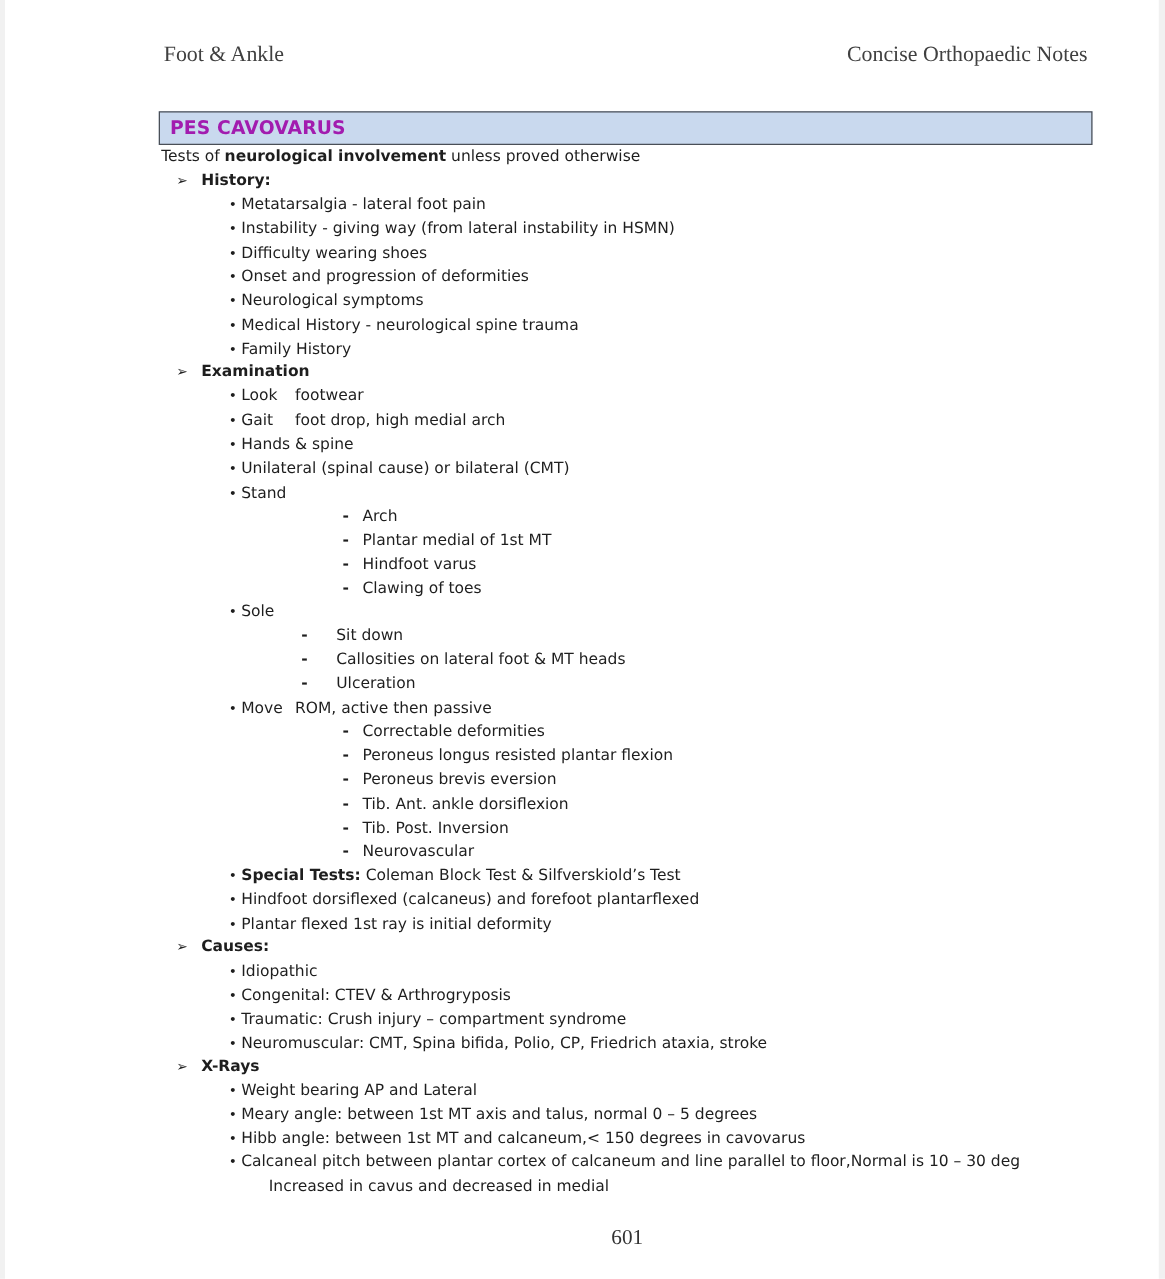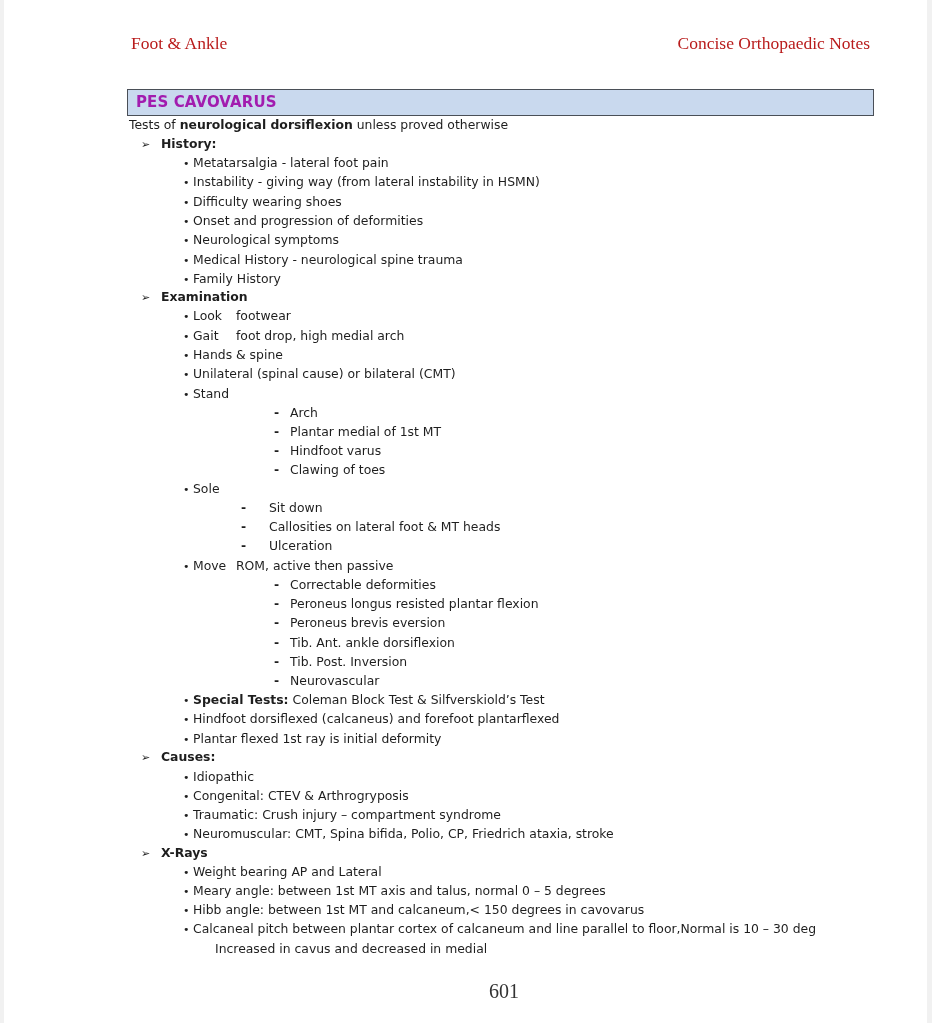--- a/index.html
+++ b/index.html
@@ -21,21 +21,21 @@
     }
     .edge-right {
       position: absolute; right: 0; top: 0; width: 5px; height: 1023px;
       background: #f1f1f1;
     }
     .running-header {
       position: absolute;
       top: 33px;
       font-family: "Liberation Serif", "DejaVu Serif", serif;
       font-size: 17.5px;
-      color: #b91c1c;
+      color: #404040;
       white-space: nowrap;
     }
     .rh-left { left: 131px; }
     .rh-right { right: 62px; }
 
     .section-title-box {
       position: absolute;
       left: 127px;
       top: 89px;
       width: 745px;
@@ -83,38 +83,38 @@
 
     .cont { left: 215px; }
 
     .tab { display: inline-block; }
 
     .page-number {
       position: absolute;
       left: 489px;
       top: 980px;
       font-family: "Liberation Serif", "DejaVu Serif", serif;
-      font-size: 20px;
+      font-size: 17px;
       color: #333;
     }
   </style>
 </head>
 <body>
 
 <div class="edge-left"></div>
 <div class="edge-right"></div>
 
 <div class="running-header rh-left">Foot &amp; Ankle</div>
 <div class="running-header rh-right">Concise Orthopaedic Notes</div>
 
 <div class="section-title-box">
   <div class="section-title">PES CAVOVARUS</div>
 </div>
 
-<div class="line intro" style="top:117px"><span>Tests of </span><b>neurological dorsiflexion</b><span> unless proved otherwise</span></div>
+<div class="line intro" style="top:117px"><span>Tests of </span><b>neurological involvement</b><span> unless proved otherwise</span></div>
 
 <div class="line l1" style="top:136px"><span class="arrow">➢</span><span class="h">History:</span></div>
 <div class="line l2" style="top:155px"><span class="bullet">•</span><span>Metatarsalgia - lateral foot pain</span></div>
 <div class="line l2" style="top:174px"><span class="bullet">•</span><span>Instability - giving way (from lateral instability in HSMN)</span></div>
 <div class="line l2" style="top:194px"><span class="bullet">•</span><span>Difficulty wearing shoes</span></div>
 <div class="line l2" style="top:213px"><span class="bullet">•</span><span>Onset and progression of deformities</span></div>
 <div class="line l2" style="top:232px"><span class="bullet">•</span><span>Neurological symptoms</span></div>
 <div class="line l2" style="top:252px"><span class="bullet">•</span><span>Medical History - neurological spine trauma</span></div>
 <div class="line l2" style="top:271px"><span class="bullet">•</span><span>Family History</span></div>
 

